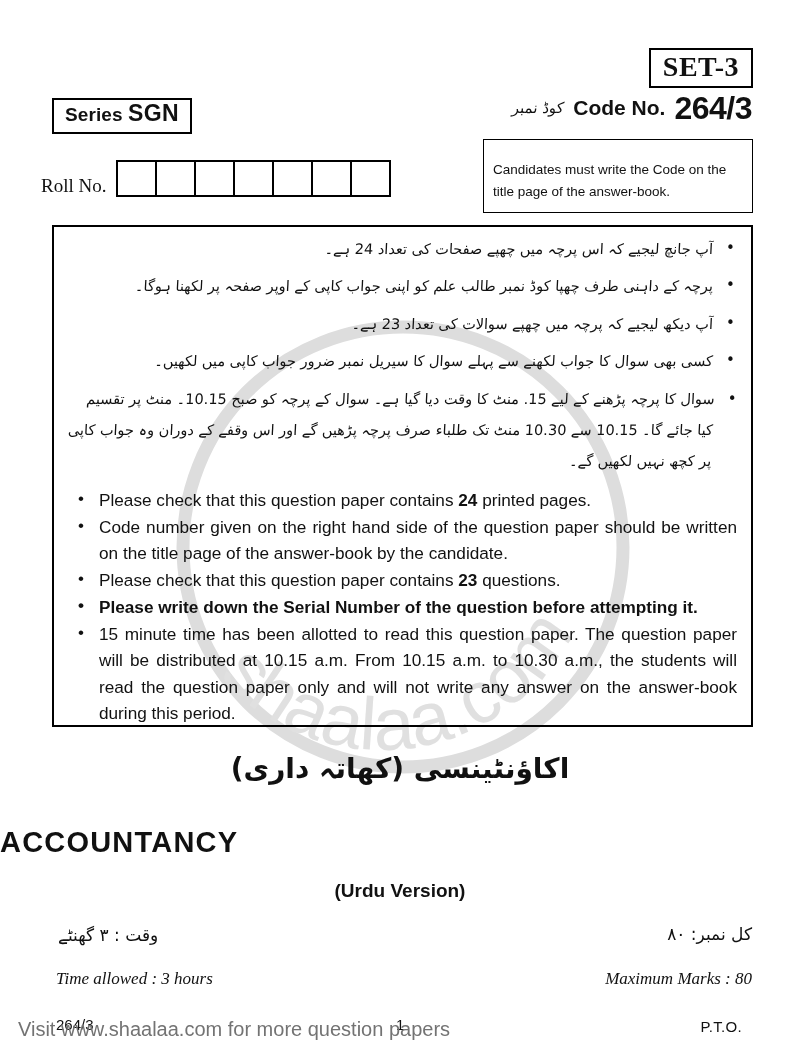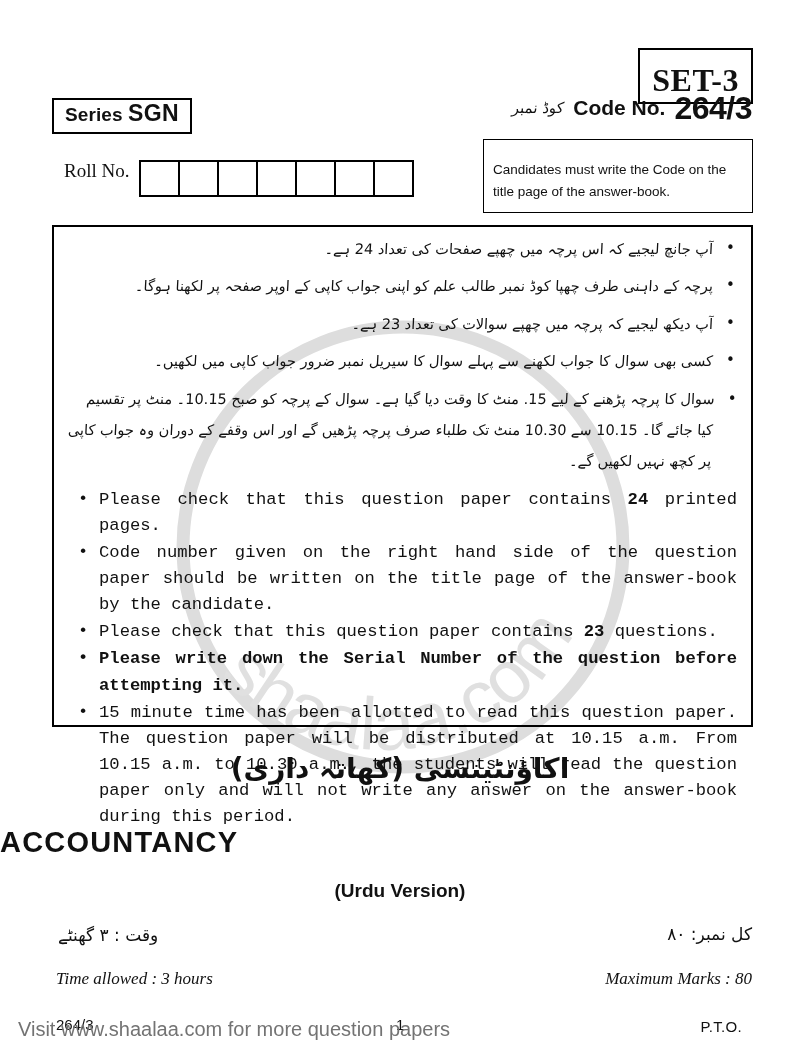--- a/index.html
+++ b/index.html
@@ -45,48 +45,48 @@
     font-family: "Liberation Sans", sans-serif;
     font-size: 19px;
     white-space: nowrap;
     background: #fff;
   }
   .series-box .ser-lbl { font-weight: 600; letter-spacing: .1px; }
   .series-box .ser-val { font-weight: 800; font-size: 23px; letter-spacing: .4px; }
 
   .rollno-wrap {
     position: absolute;
-    left: 64px;
+    left: 41px;
     top: 160px;
     display: flex;
-    align-items: flex-start;
+    align-items: flex-end;
   }
   .rollno-label {
     font-family: "Liberation Serif", serif;
     font-size: 19px;
     margin-right: 10px;
     white-space: nowrap;
   }
   .rollno-cells { display: flex; border: 2px solid #000; background:#fff; }
   .rollno-cells .cell {
     width: 37px;
     height: 33px;
     border-right: 2px solid #000;
   }
   .rollno-cells .cell:last-child { border-right: none; }
 
   .set-box {
     position: absolute;
     right: 47px;
     top: 48px;
     border: 2px solid #000;
-    padding: 12px 12px 3px 12px;
-    font-family: "Liberation Serif", serif;
-    font-weight: 700;
-    font-size: 32px;
+    padding: 1px 12px 3px 12px;
+    font-family: "Liberation Serif", serif;
+    font-weight: 700;
+    font-size: 28px;
     letter-spacing: .5px;
     background:#fff;
   }
 
   .code-row {
     position: absolute;
     right: 48px;
     top: 92px;
     display: flex;
     align-items: center;
@@ -166,21 +166,21 @@
 
   .eng-list {
     list-style: none;
     margin: 4px 0 0 0;
     padding: 0 2px 0 6px;
   }
   .eng-list li {
     position: relative;
     padding-left: 27px;
     margin-bottom: 1px;
-    font-family: Liberation Mono, monospace;
+    font-family: Liberation Sans, sans-serif;
     font-size: 17.2px;
     line-height: 1.52;
     text-align: justify;
     text-justify: inter-word;
   }
   .eng-list li::before {
     content: "\2022";
     position: absolute;
     left: 6px;
     top: -1px;

